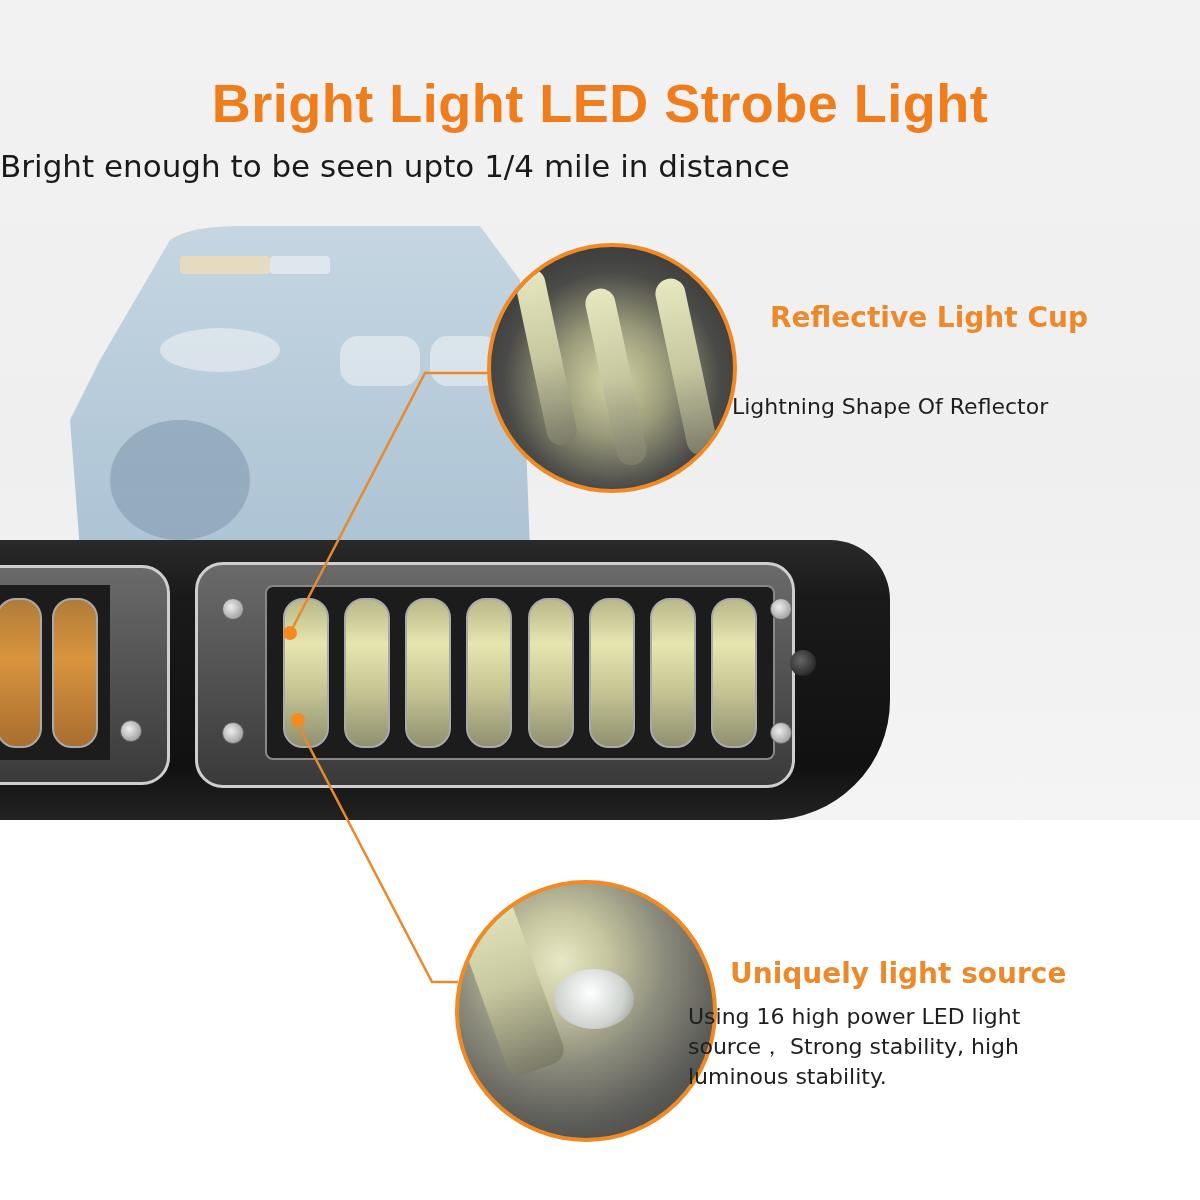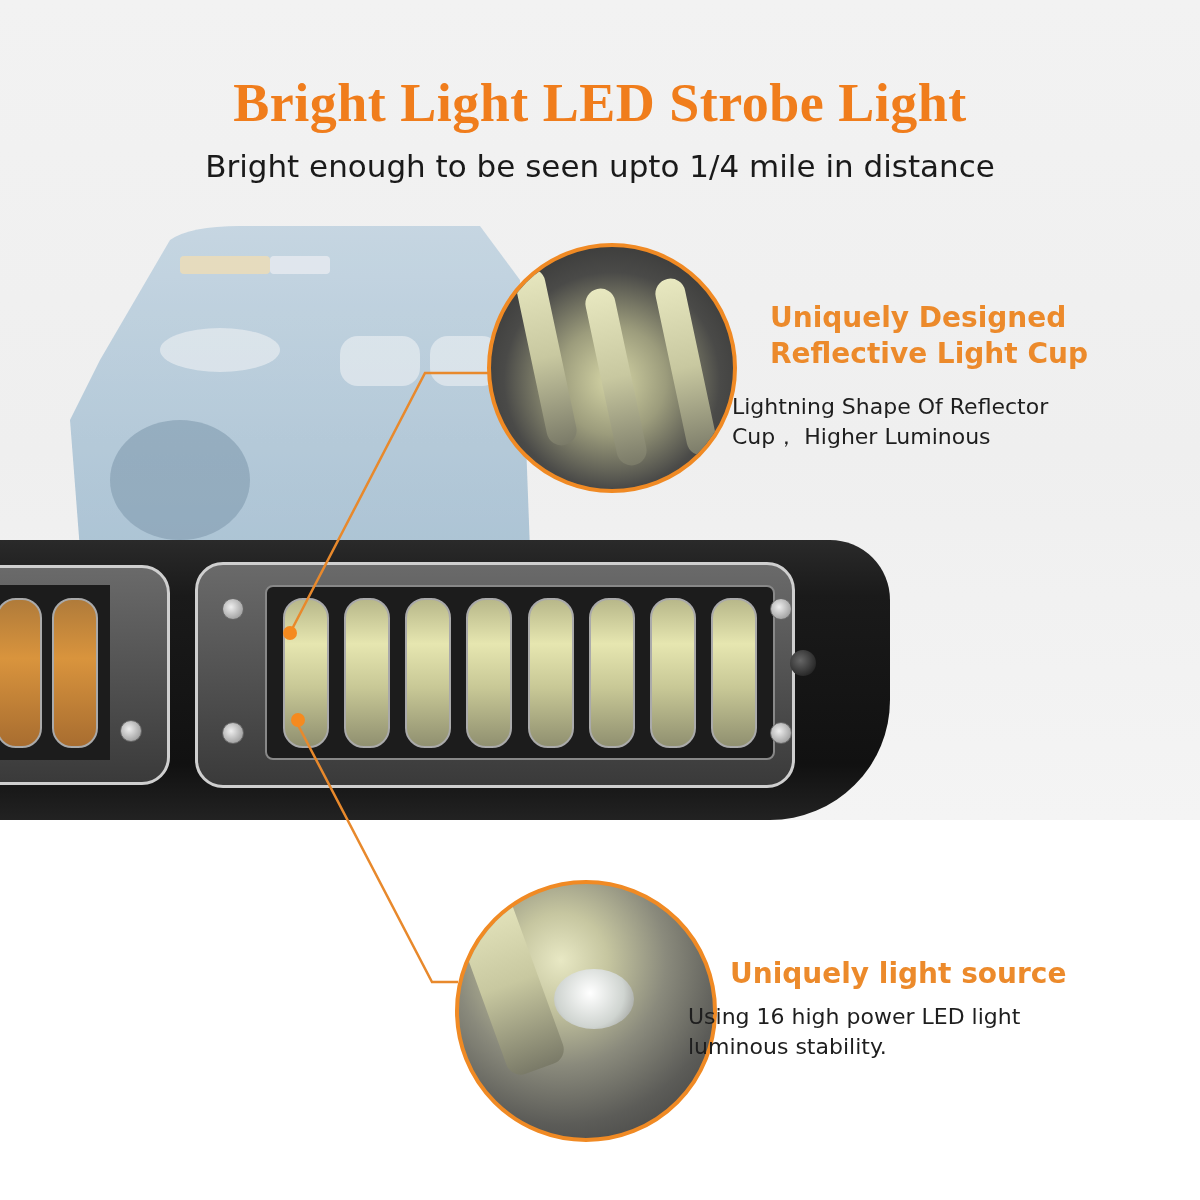--- a/index.html
+++ b/index.html
@@ -17,25 +17,25 @@
     position: absolute; left: 0; top: 820px; width: 1200px; height: 380px;
     background: #ffffff;
   }
   
   .car {
     position: absolute; left: 60px; top: 220px; width: 500px; height: 330px;
     opacity: 0.75;
   }
   .title {
     position: absolute; left: 0; top: 72px; width: 1200px; text-align: center;
-    font-family: Liberation Serif, serif; font-weight: bold;
+    font-family: Liberation Sans, sans-serif; font-weight: bold;
     font-size: 54px; color: #f07d1c; letter-spacing: 0.5px;
   }
   .subtitle {
-    position: absolute; left: 0; top: 148px; width: 1200px; text-align: center;
+    position: absolute; left: 0; top: 148px; width: 1200px; 
     font-family: "DejaVu Sans", sans-serif; font-size: 31px; color: #1a1a1a;
   }
   
   .bar {
     position: absolute; left: -20px; top: 540px; width: 910px; height: 280px;
     background: linear-gradient(180deg, #2a2a2a 0%, #1a1a1a 20%, #111 80%, #222 100%);
     border-radius: 0 60px 120px 0;
   }
   .module {
     position: absolute; border: 3px solid #cfcfcf; border-radius: 28px;
@@ -160,25 +160,24 @@
 </div>
 
 <svg class="lines">
   <polyline points="290,633 425,373 489,373" fill="none" stroke="#e8892c" stroke-width="2.5"></polyline>
   <polyline points="298,725 432,982 458,982" fill="none" stroke="#e8892c" stroke-width="2.5"></polyline>
 </svg>
 <div class="dot" style="left:283px; top:626px;"></div>
 <div class="dot" style="left:291px; top:713px;"></div>
 
 <div class="callout-heading c1-h">
-  <div>Uniquely Designed</div>
   <div>Reflective Light Cup</div>
 </div>
 <div class="callout-body c1-b">
   <div>Lightning Shape Of Reflector</div>
-  <div>Cup， Higher Luminous</div>
 </div>
 
 <div class="callout-heading c2-h">Uniquely light source</div>
 <div class="callout-body c2-b">
   <div>Using 16 high power LED light</div>
+  <div>source， Strong stability, high</div>
   <div>luminous stability.</div>
 </div>
 
 </body></html>

